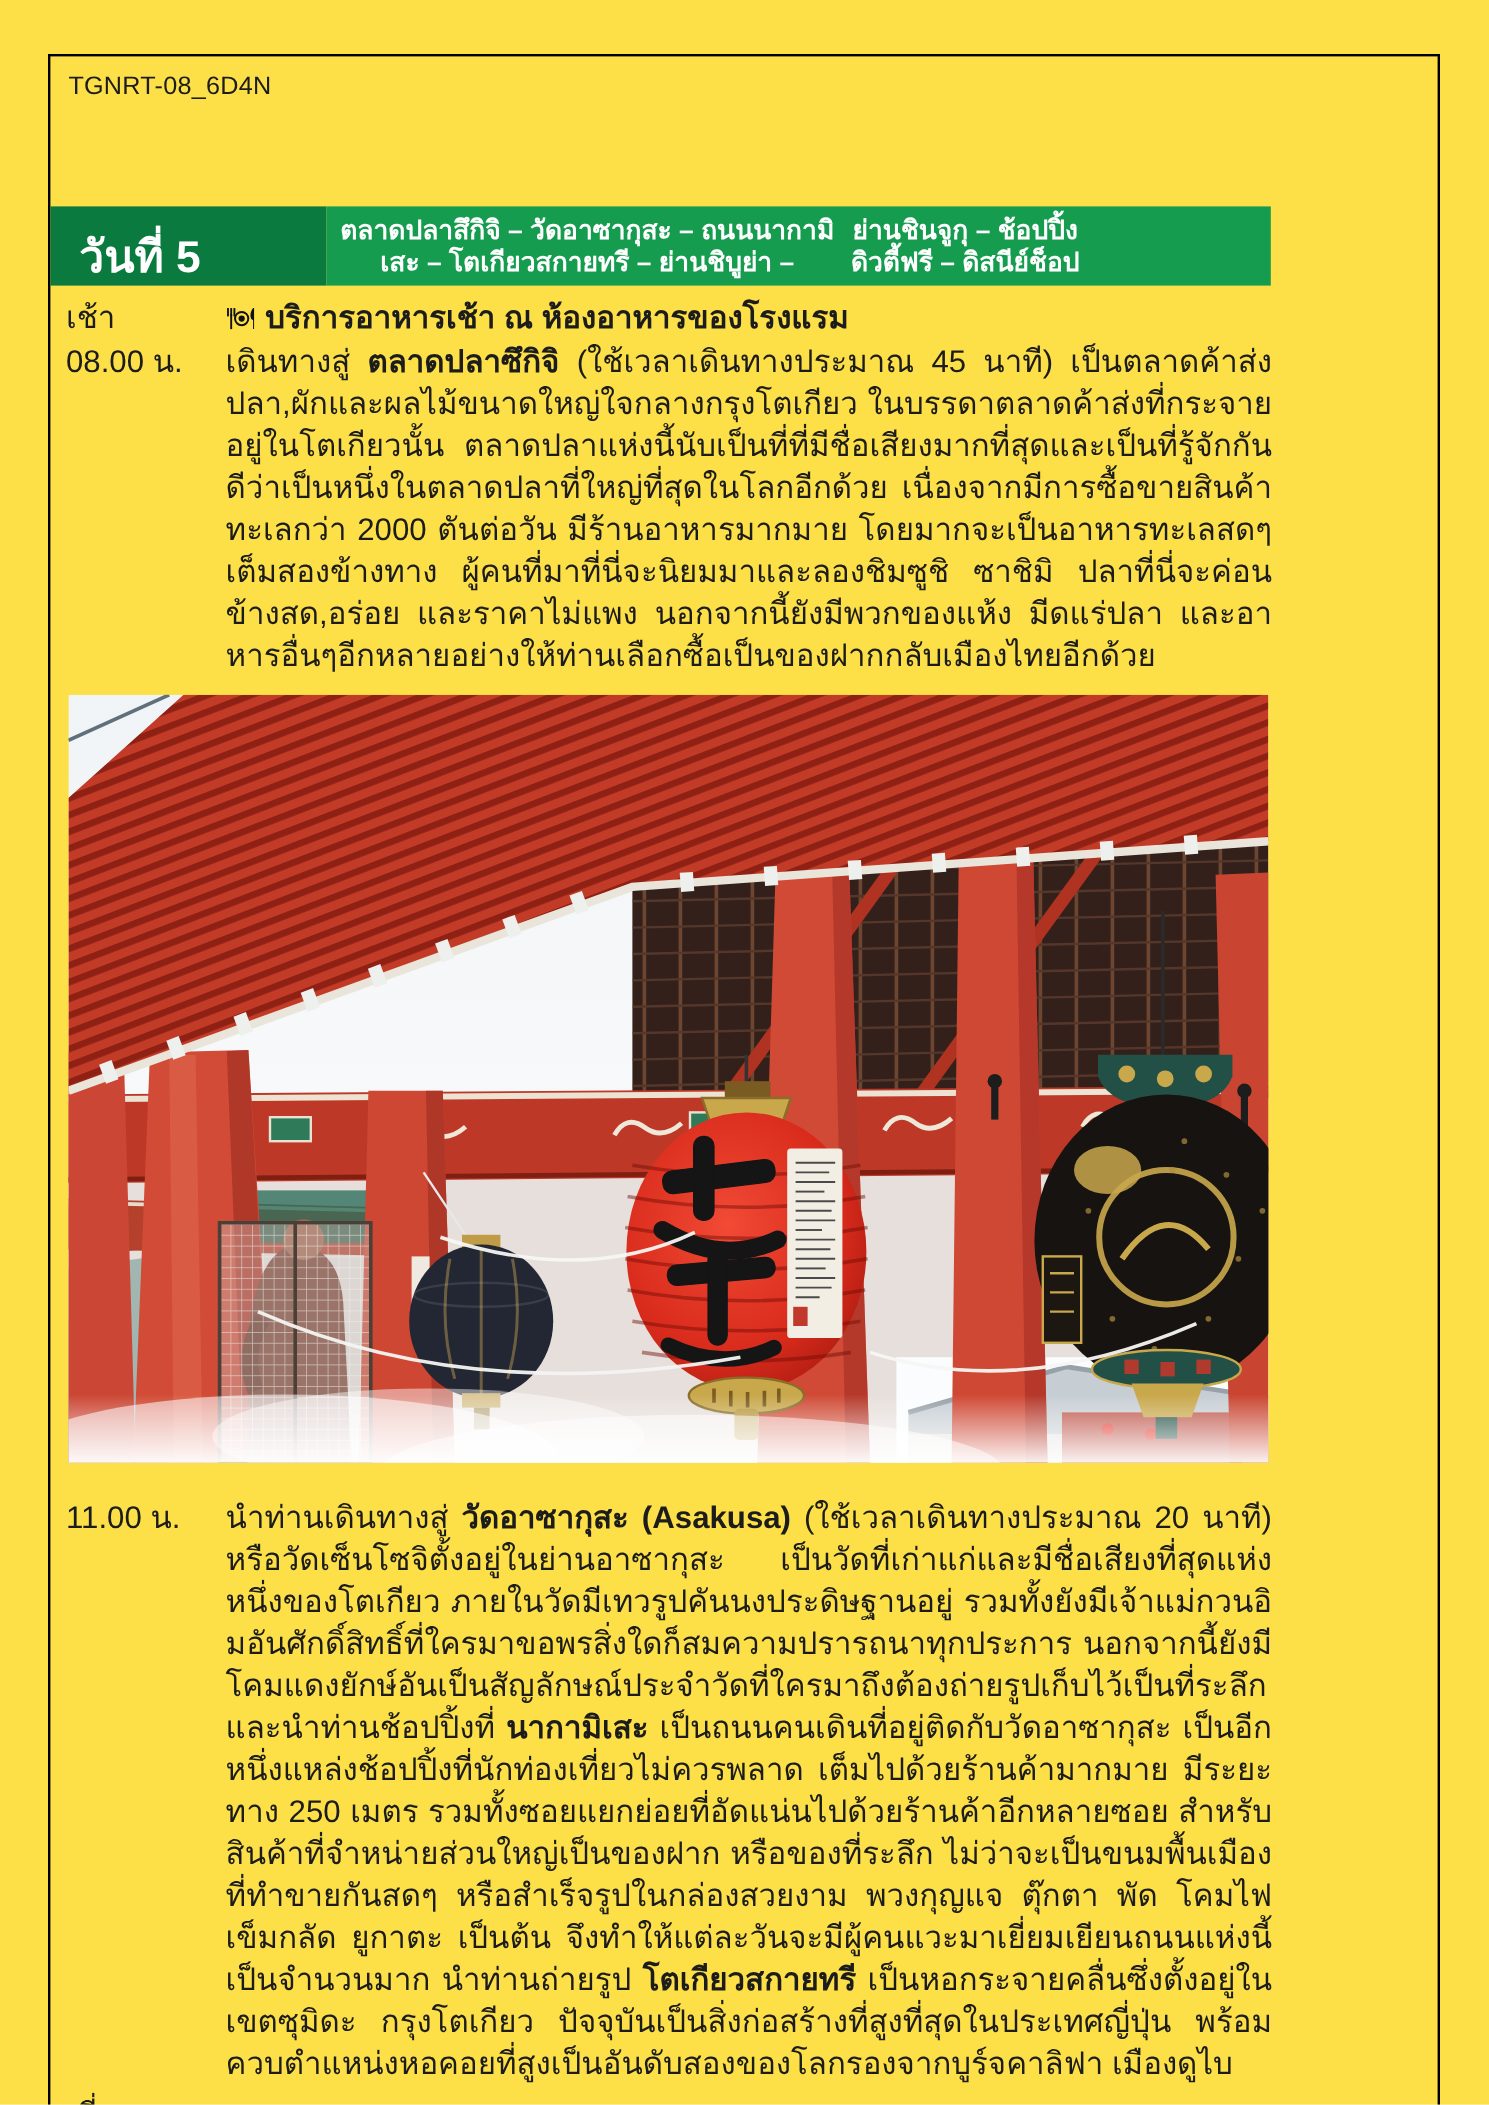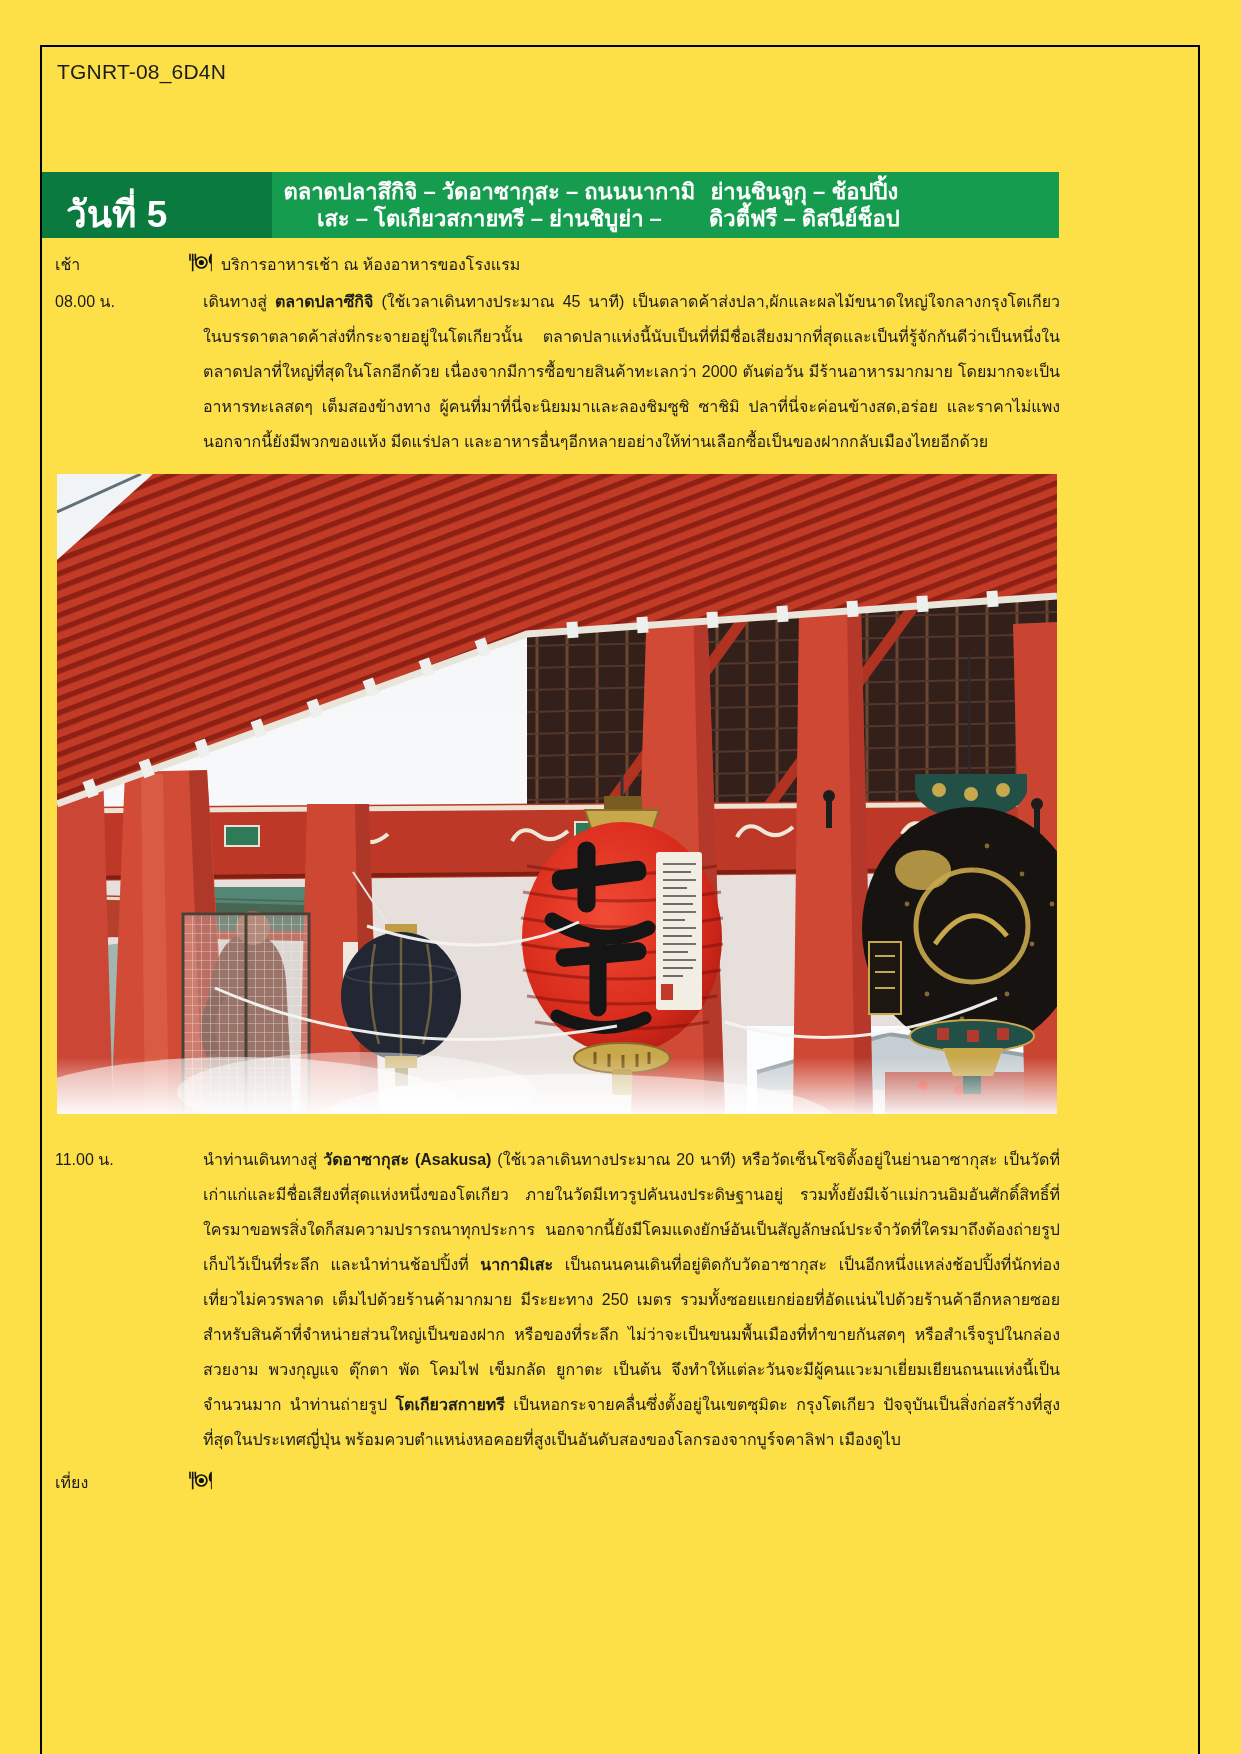--- a/index.html
+++ b/index.html
@@ -8,25 +8,25 @@
   .border-frame{position:absolute;left:40px;top:45px;width:1156px;height:1760px;
         border:2px solid #000;}
   .doc-code{position:absolute;left:57px;top:60px;font-size:21px;letter-spacing:.2px;}
   .banner{position:absolute;left:42px;top:172px;width:1017px;height:66px;display:flex;}
   .banner .day{width:230px;color:#fff;font-size:37px;font-weight:700;
         display:flex;align-items:flex-end;padding:0 0 3px 24px;box-sizing:border-box;line-height:1.05;}
   .banner .route{flex:1;color:#fff;font-weight:700;font-size:22px;text-align:center;
         display:flex;flex-direction:row;justify-content:flex-start;gap:1px;
         padding:6px 150px 0 8px;line-height:27px;box-sizing:border-box;}
   .schedule{position:absolute;left:55px;top:247px;width:1005px;}
-  .row{display:flex;font-size:16px;line-height:35px;}
+  .row{display:flex;font-size:26px;line-height:35px;}
   .row .time{width:133px;flex:none;}
   .row .content{flex:1;min-width:0;}
-  .row.meal .content{font-weight:400;}
-  .row.para{margin-top:2px;gap:15px;}
+  .row.meal .content{font-weight:700;}
+  .row.para{margin-top:2px;}
   .row.para .content{text-align:justify;}
   .row.para2{margin-top:28px;}
   .row.meal2{margin-top:8px;}
   .seg-b{font-weight:700;}
   .meal-icon{display:inline-block;width:24px;height:19px;margin-right:9px;vertical-align:-2px;}
   figure.photo{margin:15px 0 0 2px;width:1000px;height:640px;padding:0;}
   figure.photo svg{display:block;width:100%;height:100%;}
 </style>
 </head>
 <body>

